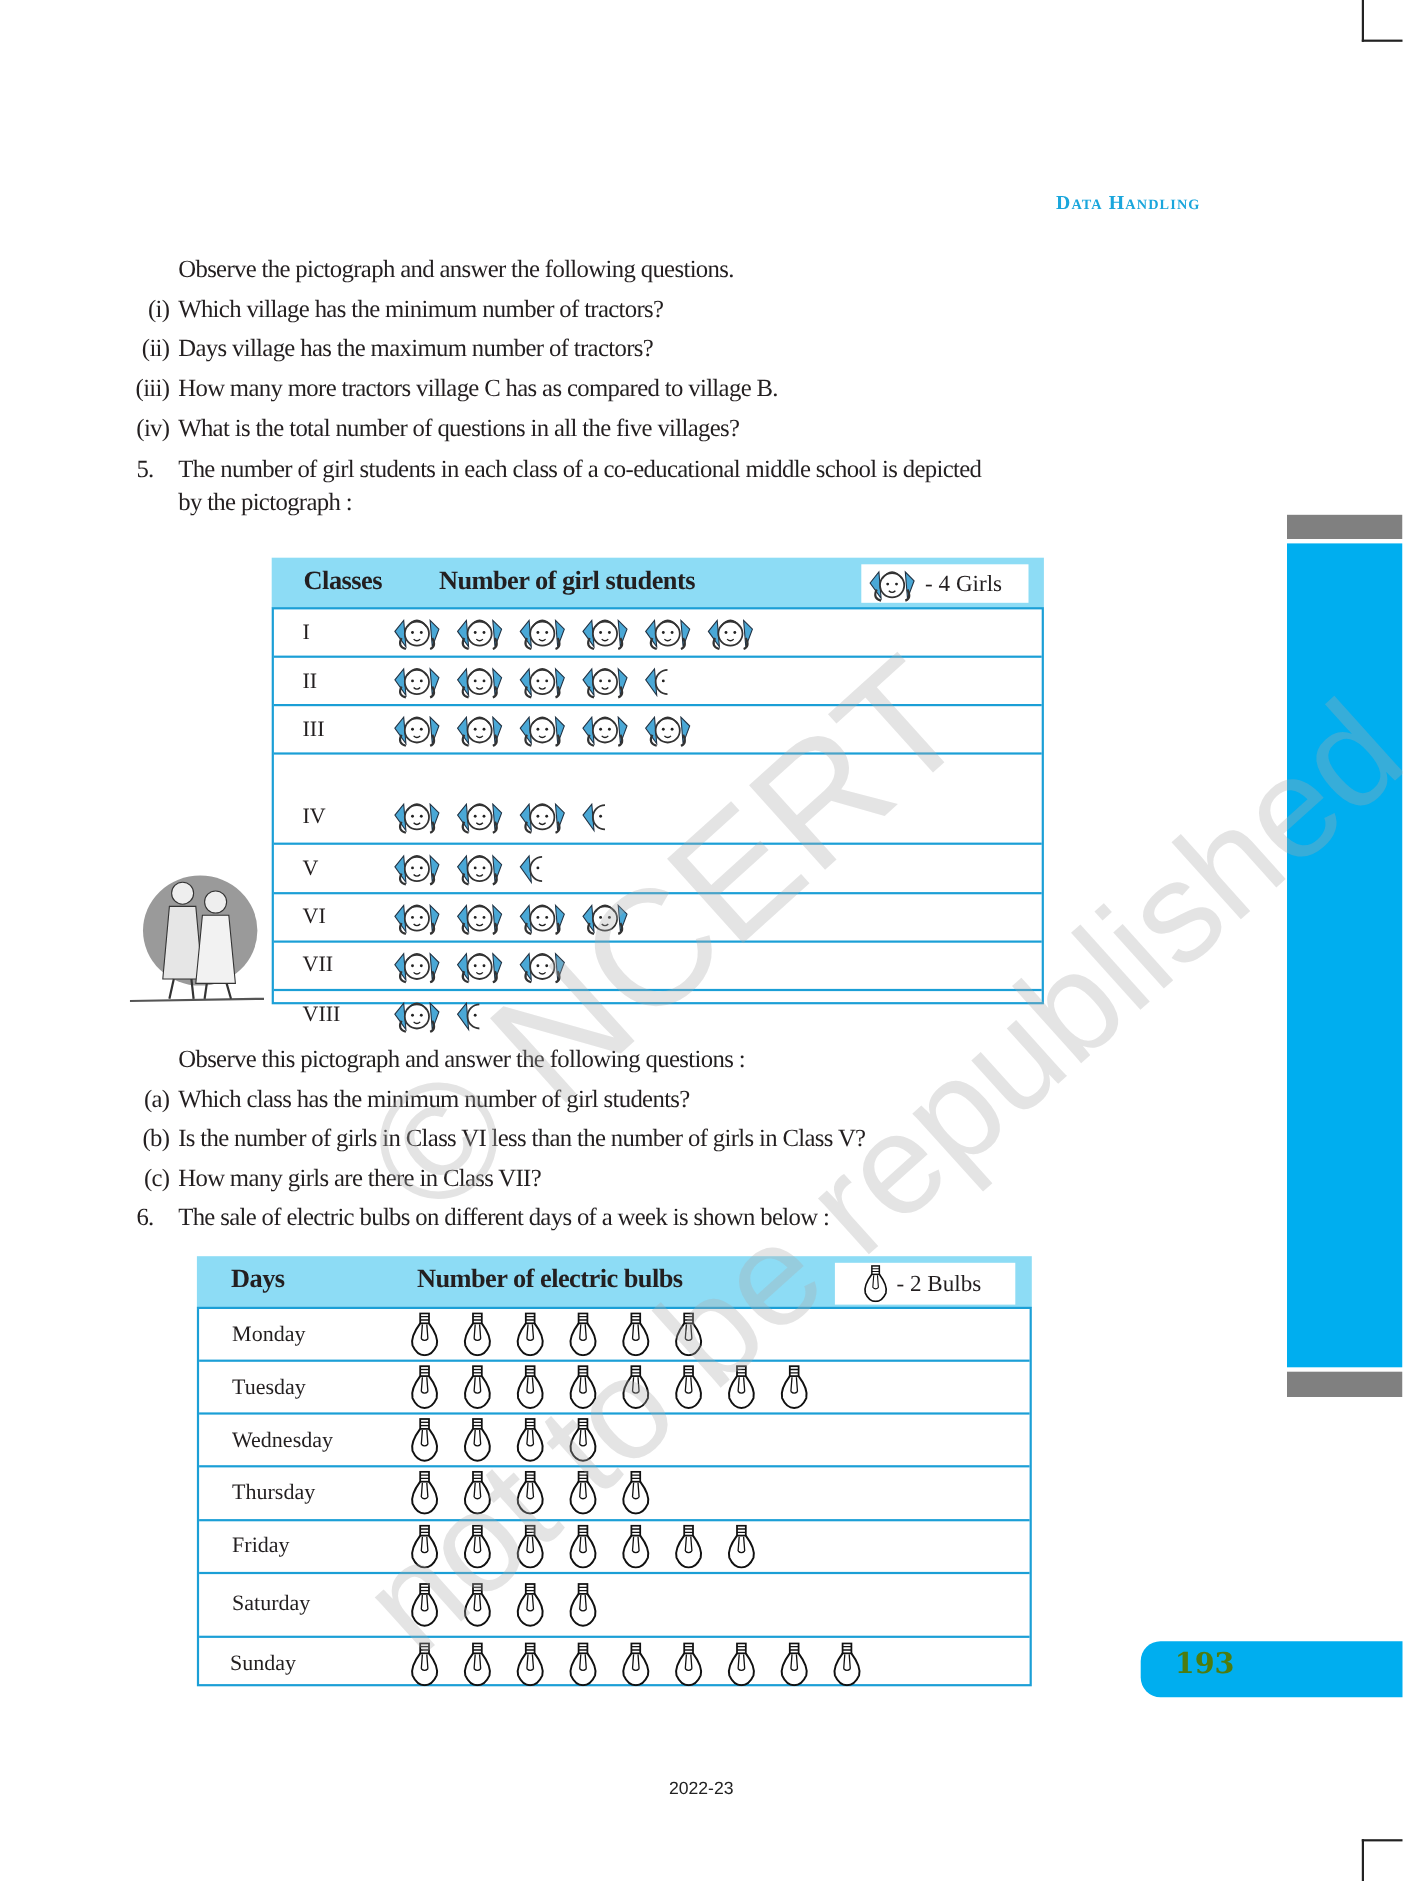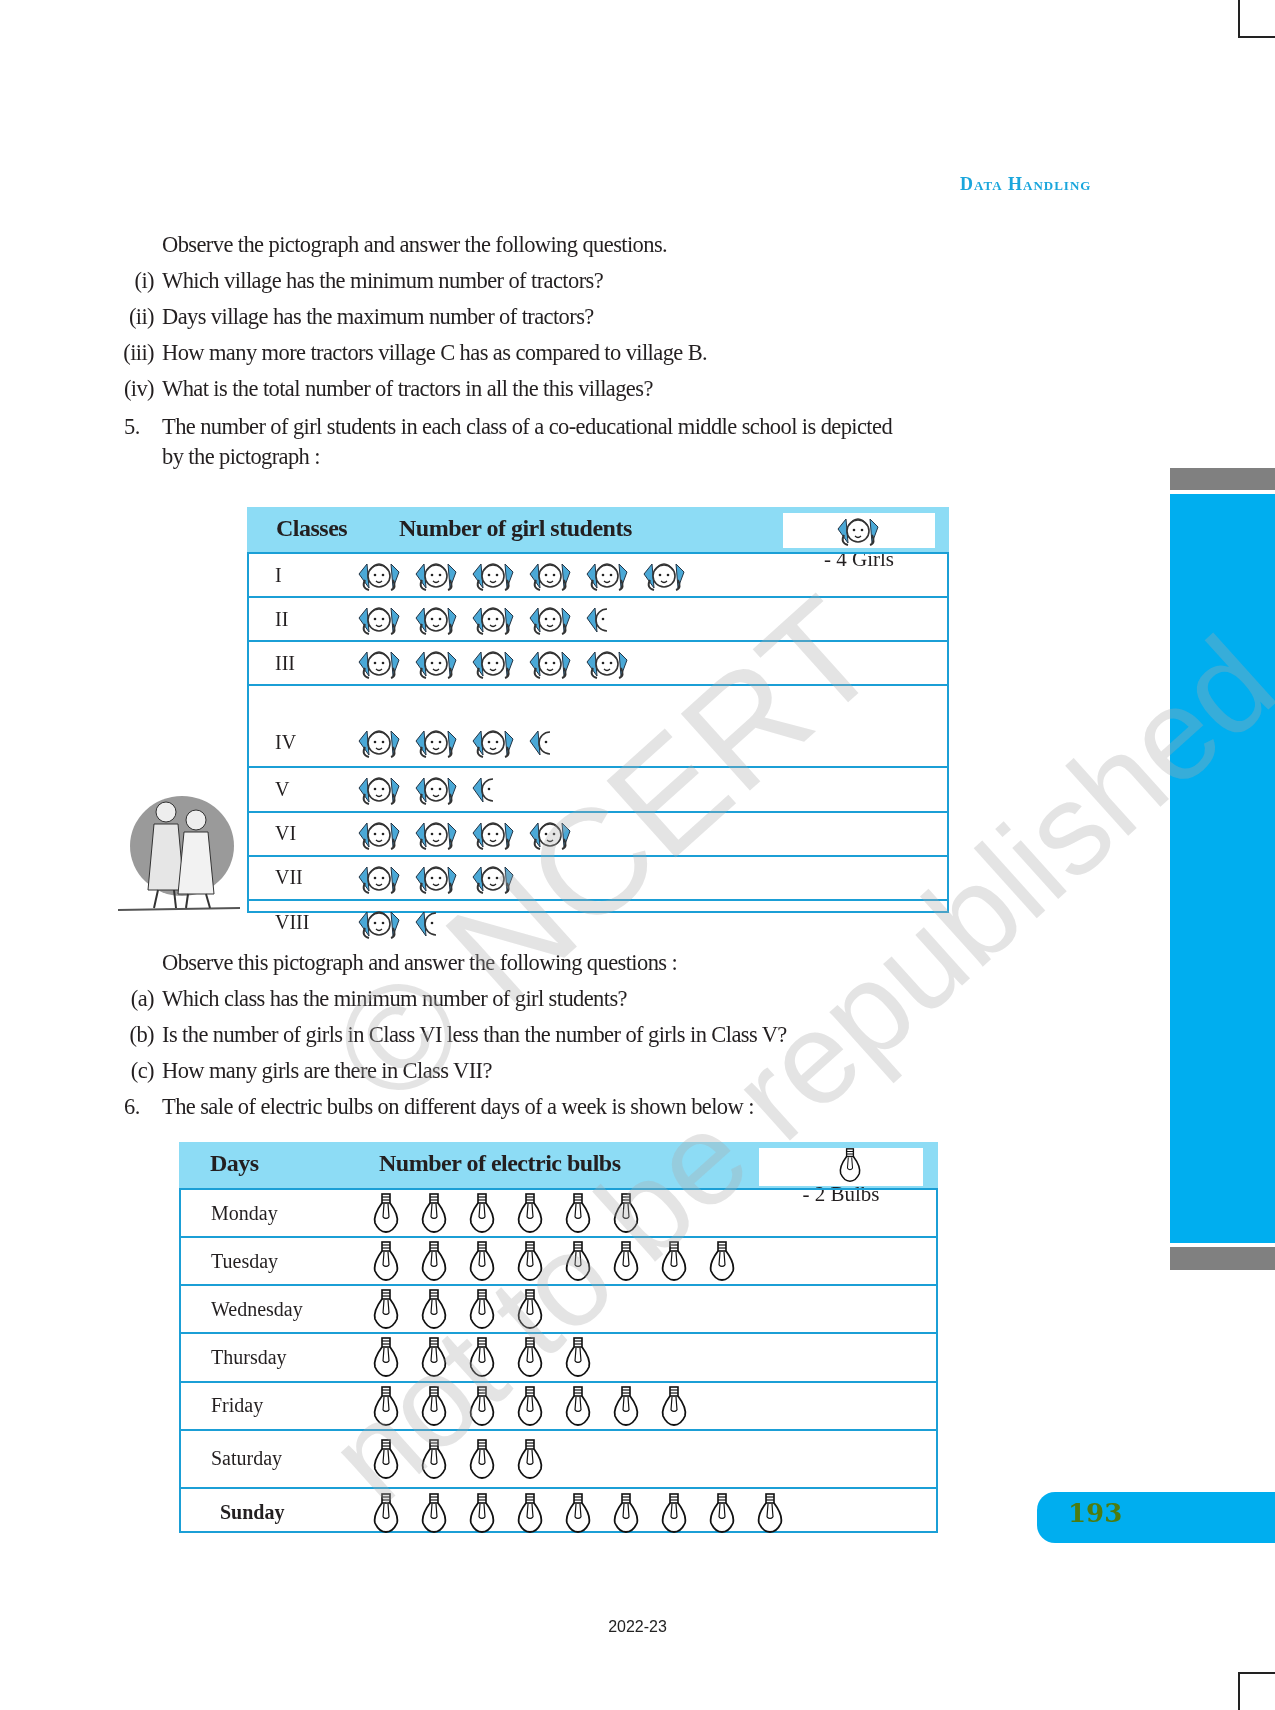--- a/index.html
+++ b/index.html
@@ -17,21 +17,21 @@
   .page-tab { left:1037px; top:1492px; width:240px; height:51px; background:#00aeef; border-radius:18px 0 0 18px; }
   .page-num { left:1068px; top:1498px; color:#4d7c0f; font-weight:bold; font-size:26px; font-family:"DejaVu Serif", serif; }
   .footer { left:0; width:1275px; top:1618px; text-align:center; font-family:"Liberation Sans", sans-serif; font-size:16px; color:#222; }
   .txt { font-size:22.5px; letter-spacing:-0.6px; white-space:nowrap; }
   .q-label { display:inline-block; width:36px; text-align:right; margin-right:8px; }
   .num { display:inline-block; width:38px; }
   
   .pict { position:absolute; }
   .pict .hdr { position:absolute; left:0; top:0; background:#8ddcf5; box-sizing:border-box; }
   .pict .hdr .hcell { position:absolute; top:8px; font-weight:bold; font-size:24px; letter-spacing:-0.5px; }
-  .pict .key { position:absolute; background:#fff; display:flex; align-items:center; font-size:21px;flex-direction:column; }
+  .pict .key { position:absolute; background:#fff; display:flex; align-items:center; font-size:21px; }
   .pict .body { position:absolute; left:0; border:2px solid #1b9fd6; box-sizing:border-box; background:transparent; }
   .pict .row { position:relative; border-bottom:2px solid #1b9fd6; box-sizing:border-box; display:flex; align-items:center; }
   .pict .row:last-child { border-bottom:none; }
   .pict .rlabel { position:absolute; font-size:20px; }
   .pict .icons { position:absolute; display:flex; align-items:center; }
   .girl { width:44px; height:34px; margin-right:13px; flex:none; }
   .girl.half { width:22px; }
   .bulb { width:30px; height:40px; margin-right:18px; flex:none; }
   .watermark { position:absolute; color:rgba(170,170,170,0.32); font-family:"Liberation Sans", sans-serif; font-size:150px; transform-origin:left top; white-space:nowrap; pointer-events:none; }
   .illus { left:118px; top:790px; width:122px; height:124px; }
@@ -46,21 +46,21 @@
 <div class="abs side-blue"></div>
 <div class="abs side-gray2"></div>
 <div class="abs page-tab"></div>
 <div class="abs page-num">193</div>
 <div class="abs footer">2022-23</div>
 
 <div class="abs txt" style="left:162px; top:232px;">Observe the pictograph and answer the following questions.</div>
 <div class="abs txt" style="left:118px; top:268px;"><span class="q-label">(i)</span><span>Which village has the minimum number of tractors?</span></div>
 <div class="abs txt" style="left:118px; top:304px;"><span class="q-label">(ii)</span><span>Days village has the maximum number of tractors?</span></div>
 <div class="abs txt" style="left:118px; top:340px;"><span class="q-label">(iii)</span><span>How many more tractors village C has as compared to village B.</span></div>
-<div class="abs txt" style="left:118px; top:376px;"><span class="q-label">(iv)</span><span>What is the total number of tractors in all the this villages?</span></div>
+<div class="abs txt" style="left:118px; top:376px;"><span class="q-label">(iv)</span><span>What is the total number of questions in all the five villages?</span></div>
 
 <div class="abs txt" style="left:124px; top:414px;"><span class="num">5.</span><span>The number of girl students in each class of a co-educational middle school is depicted</span></div>
 <div class="abs txt" style="left:162px; top:444px;">by the pictograph :</div>
 
 <svg class="abs illus" viewBox="0 0 122 124">
   <ellipse cx="64" cy="56" rx="52" ry="50" fill="#9a9a9a"></ellipse>
   <line x1="0" y1="120" x2="122" y2="118" stroke="#555" stroke-width="2"></line>
   <circle cx="48" cy="22" r="10" fill="#eee" stroke="#333"></circle>
   <circle cx="78" cy="30" r="10" fill="#eee" stroke="#333"></circle>
   <path d="M36 34 L60 34 L66 100 L30 100 Z" fill="#e6e6e6" stroke="#333"></path>
@@ -367,21 +367,21 @@
           </svg>
           <svg class="bulb" viewBox="0 0 30 40">
             <use href="#bulbsym"></use>
           </svg>
           <svg class="bulb" viewBox="0 0 30 40">
             <use href="#bulbsym"></use>
           </svg>
         </div>
       </div>
       <div class="row" style="height: 48.1429px;">
-        <span class="rlabel" style="left: 39px; font-weight: bold;">Sunday</span>
+        <span class="rlabel" style="left: 28px;">Sunday</span>
         <div class="icons" style="left: 190px;">
           <svg class="bulb" viewBox="0 0 30 40">
             <use href="#bulbsym"></use>
           </svg>
           <svg class="bulb" viewBox="0 0 30 40">
             <use href="#bulbsym"></use>
           </svg>
           <svg class="bulb" viewBox="0 0 30 40">
             <use href="#bulbsym"></use>
           </svg>

